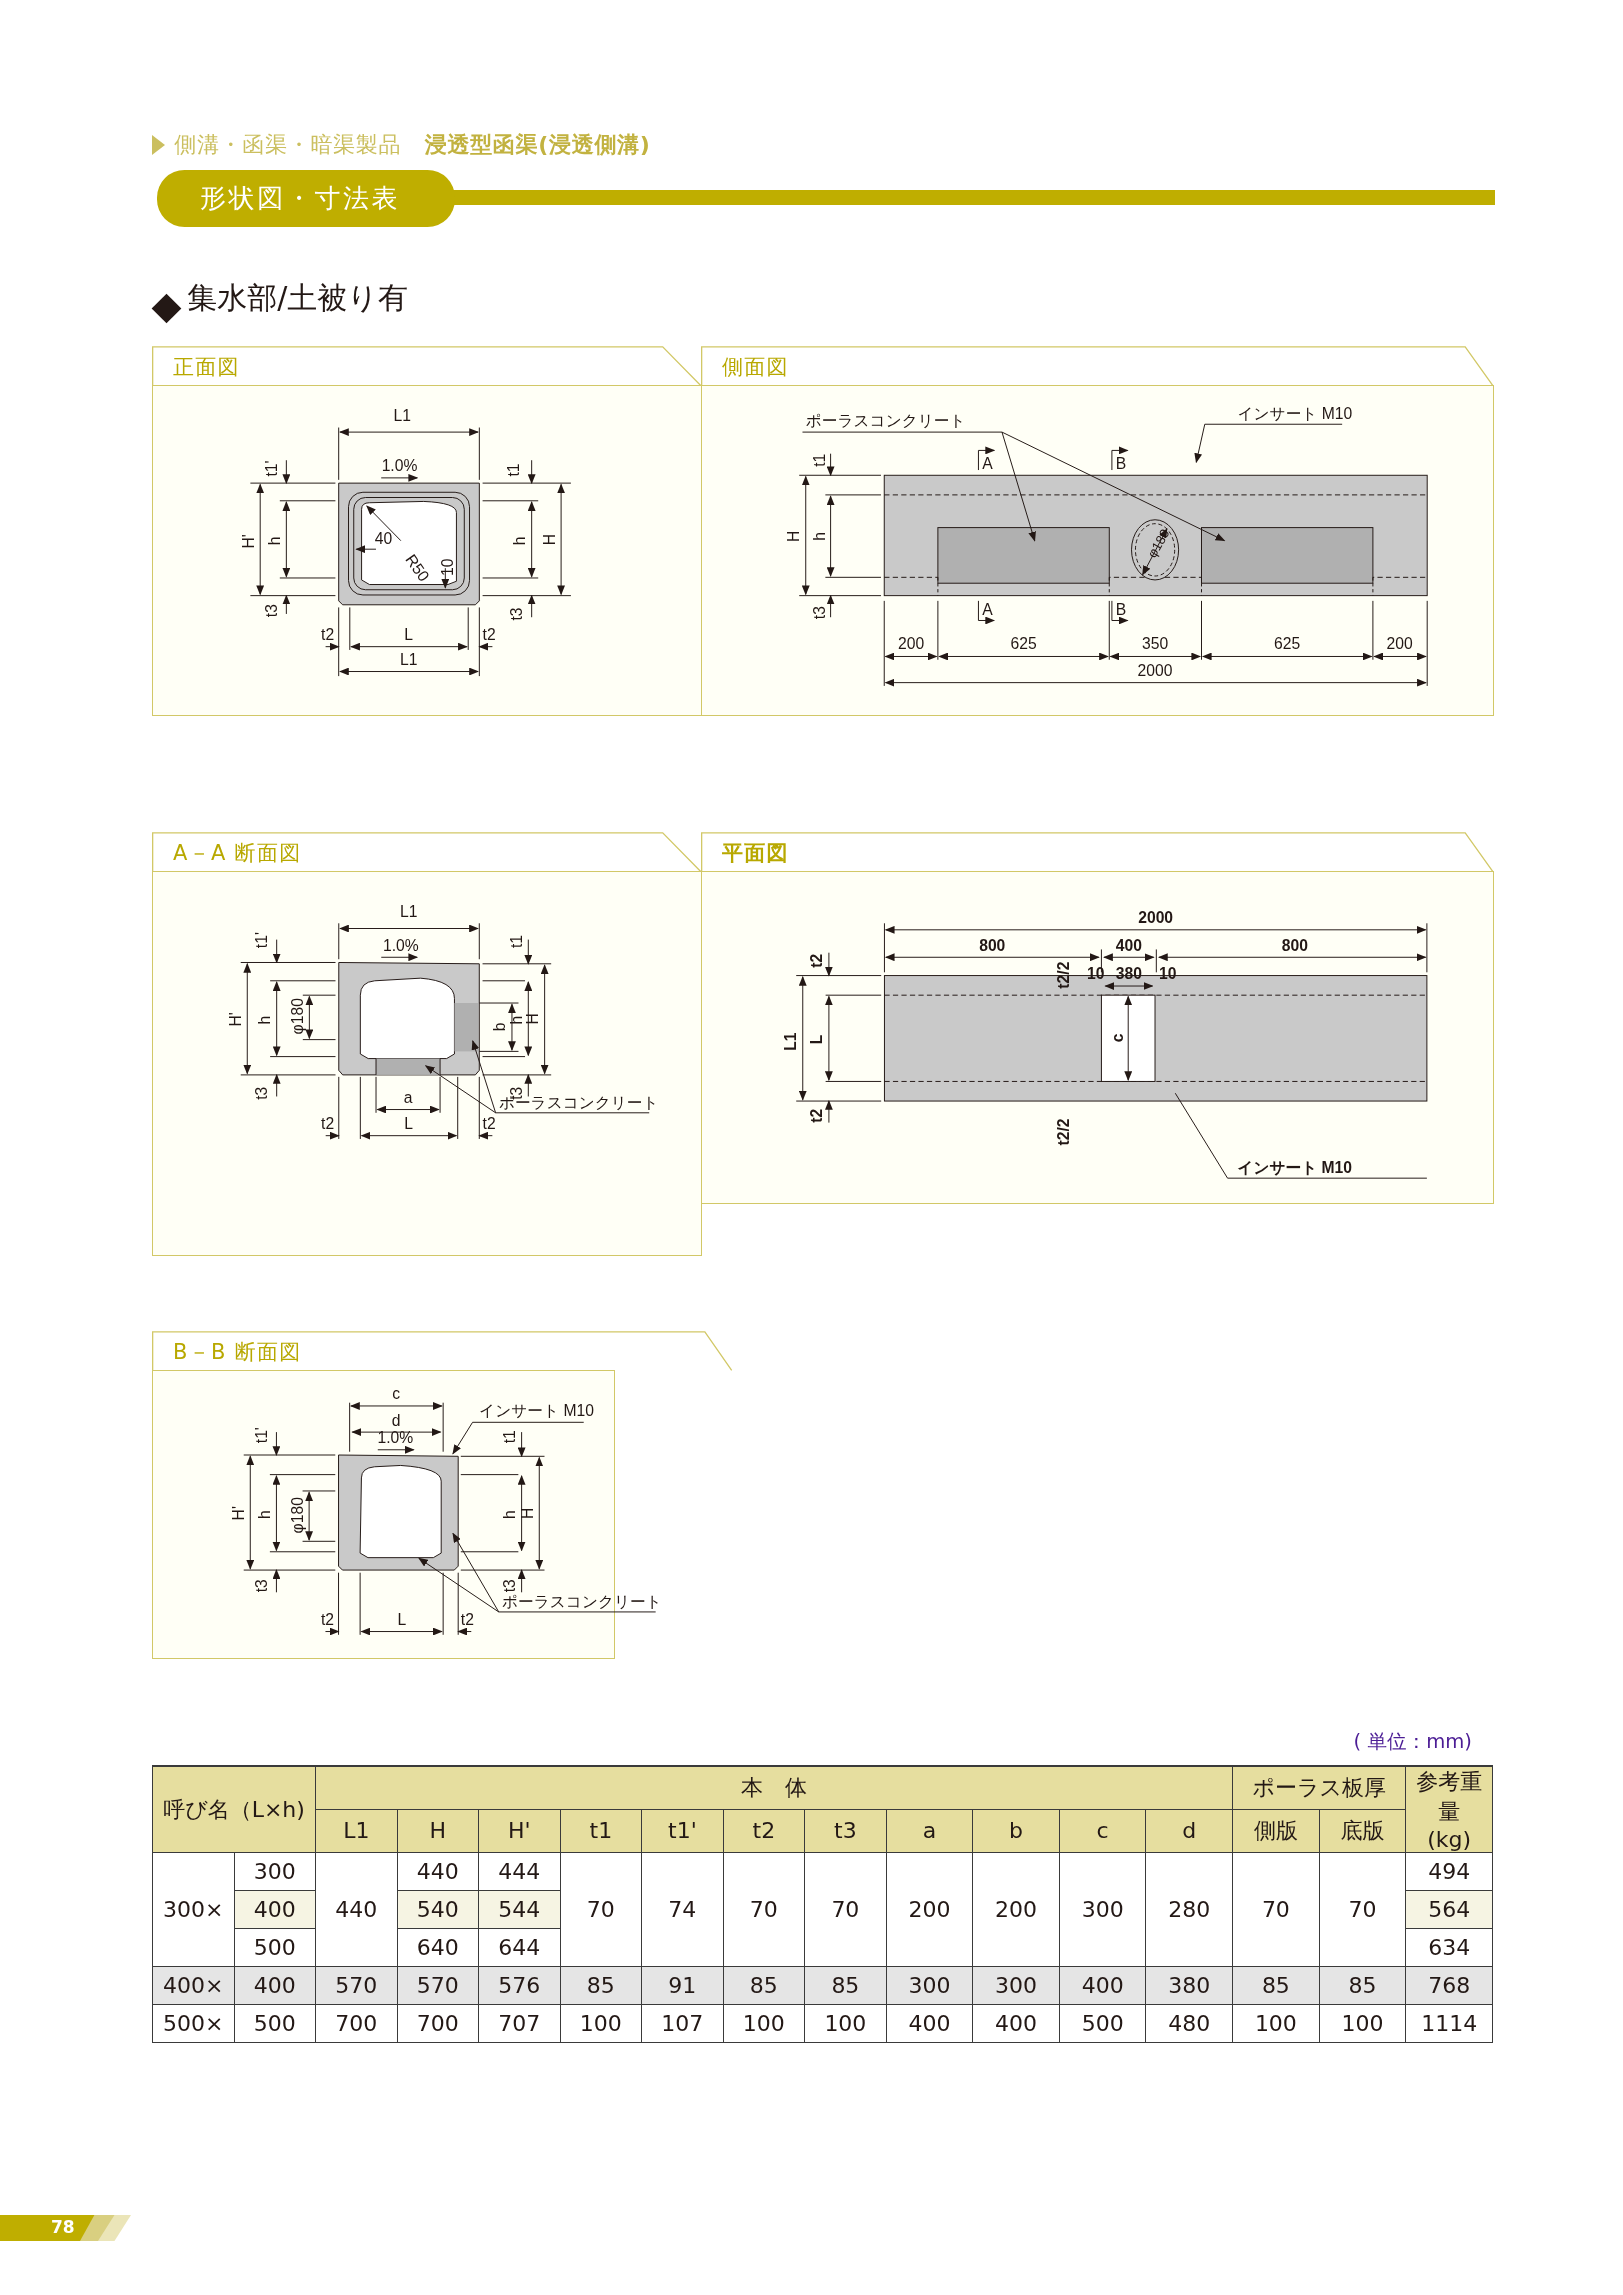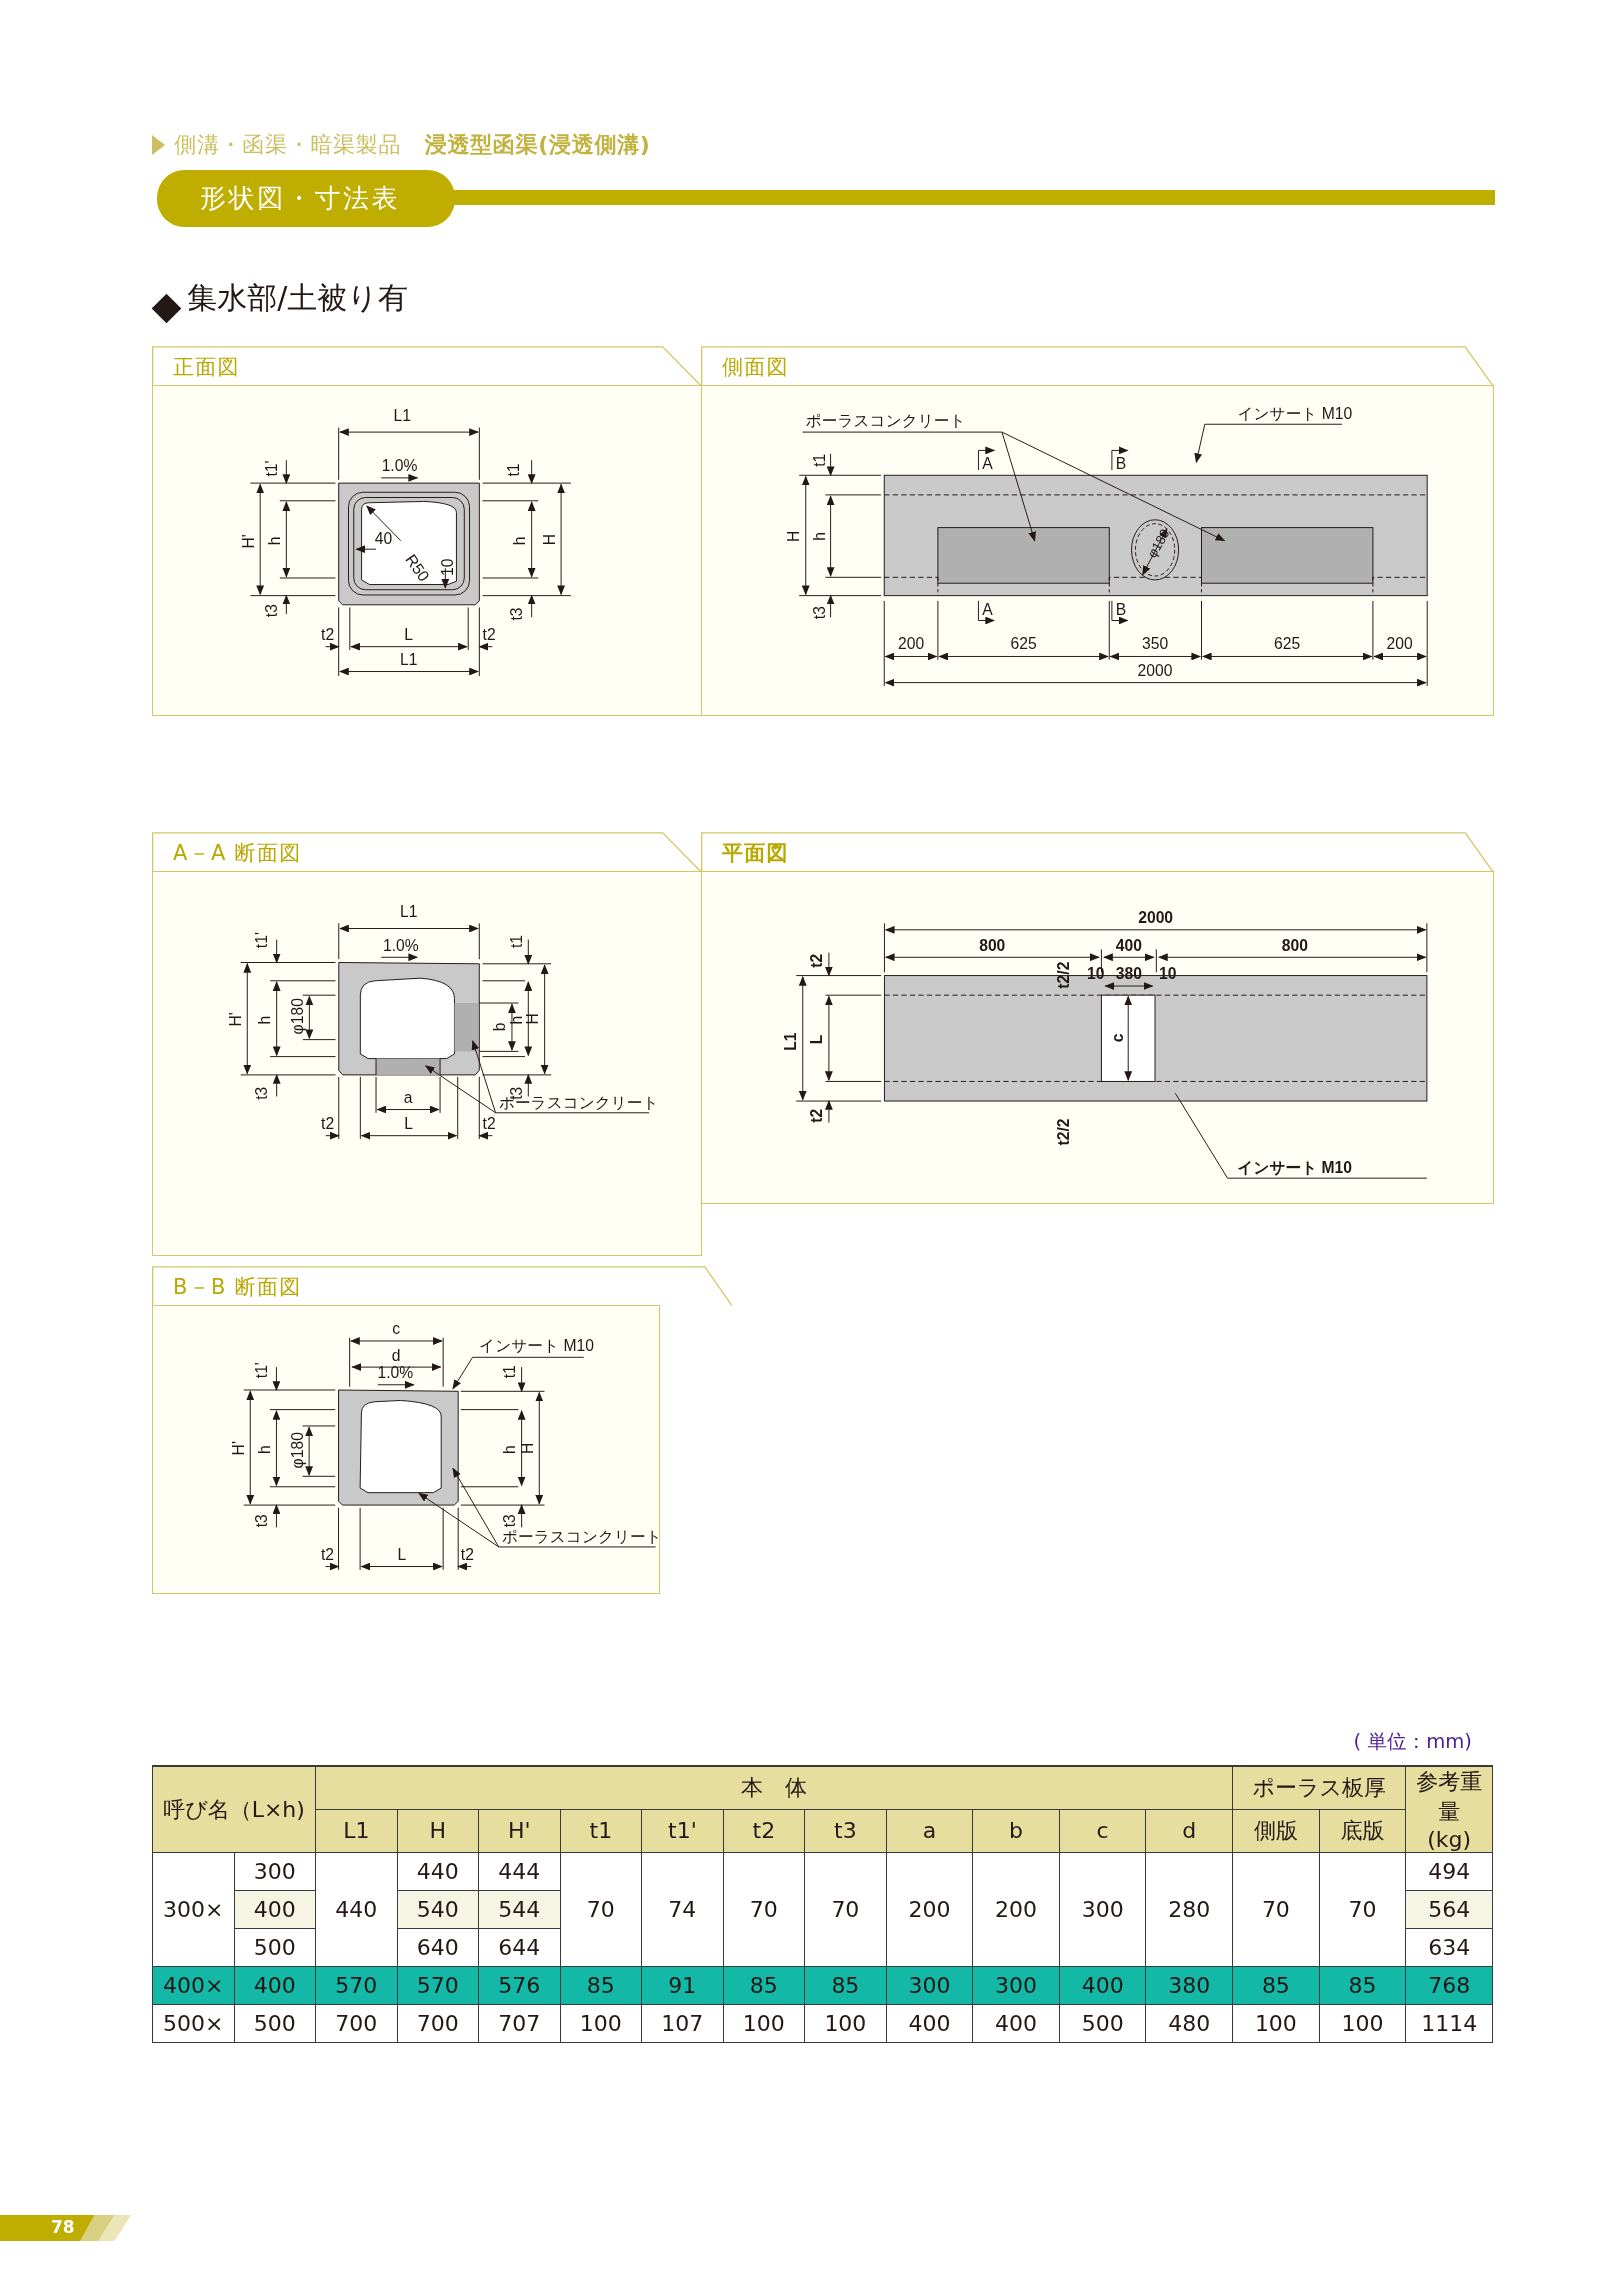--- a/index.html
+++ b/index.html
@@ -23,21 +23,21 @@
   .panel .body { position: absolute; left: 0; top: 39px; right: 0; bottom: 0; background: #fffff6; border: 1.3px solid #d2c867; }
   .panel svg { position: absolute; left: 0; top: 39px; }
 
   .unit { position: absolute; right: 151px; top: 1728px; font-size: 19.6px; color: #4c1d95; }
 
   table.dims { position: absolute; left: 152px; top: 1765px; width: 1341px; border-collapse: collapse; font-size: 22px; color: #231815; }
   table.dims td, table.dims th { border: 1.3px solid #3a3a3a; text-align: center; font-weight: normal; height: 38px; }
   table.dims thead th { background: #e6de9f; }
   table.dims tbody td { background: #ffffff; }
   table.dims tbody td.hl { background: #f6f4e3; }
-  table.dims tr.row400 td { background: #14b8a6; }
+  table.dims tr.row400 td { background: #e5e5e5; }
   table.dims thead { border-top: 2.6px solid #3a3a3a; }
 
   .page-num { position: absolute; left: 0; top: 2215px; width: 131px; height: 26px; }
   .page-num .bar { position: absolute; left: 0; top: 0; width: 105px; height: 26px; background: #bfae00; clip-path: polygon(0 0, 100% 0, 80% 100%, 0 100%); }
   .page-num .s1 { position: absolute; left: 80px; top: 0; width: 36px; height: 26px; background: #d9cf80; clip-path: polygon(40% 0, 100% 0, 60% 100%, 0 100%); }
   .page-num .s2 { position: absolute; left: 98px; top: 0; width: 33px; height: 26px; background: #ebe5b8; clip-path: polygon(50% 0, 100% 0, 50% 100%, 0 100%); }
   .page-num .num { position: absolute; left: 51px; top: 2px; color: #fff; font-weight: bold; font-size: 17px; }
 
   text { font-family: "Liberation Sans", "DejaVu Sans", sans-serif; }
 </style>
@@ -362,21 +362,21 @@
       <text x="145" y="275" transform="rotate(-90 145 275)">L1</text>
       <text x="185" y="265" transform="rotate(-90 185 265)">L</text>
       <text x="645" y="262" transform="rotate(-90 645 262)">c</text>
       <text x="185" y="385" transform="rotate(-90 185 385)">t2</text>
       <text x="562" y="420" transform="rotate(-90 562 420)">t2/2</text>
       <text x="820" y="462">インサート M10</text>
     </g>
   </svg>
 </div>
 
-<div class="panel" style="left:152px; top:1266px; width:508px; height:328px;">
+<div class="panel" style="left:152px; top:1331px; width:463px; height:328px;">
   <svg width="581" height="41" style="top:0; left:0;" viewBox="0 0 888 62">
     <polyline points="1,62 1,1 845,1 886,60" fill="none" stroke="#d2c867" stroke-width="2"></polyline>
   </svg>
   <div class="tab-label">B－B 断面図</div>
   <div class="body"></div>
   <svg width="581" height="289" viewBox="0 0 888 442">
     <defs>
       <marker id="ar5" markerWidth="10" markerHeight="8" refX="9" refY="4" orient="auto-start-reverse">
           <path d="M0,0 L10,4 L0,8 z" fill="#231815"></path>
         </marker>

